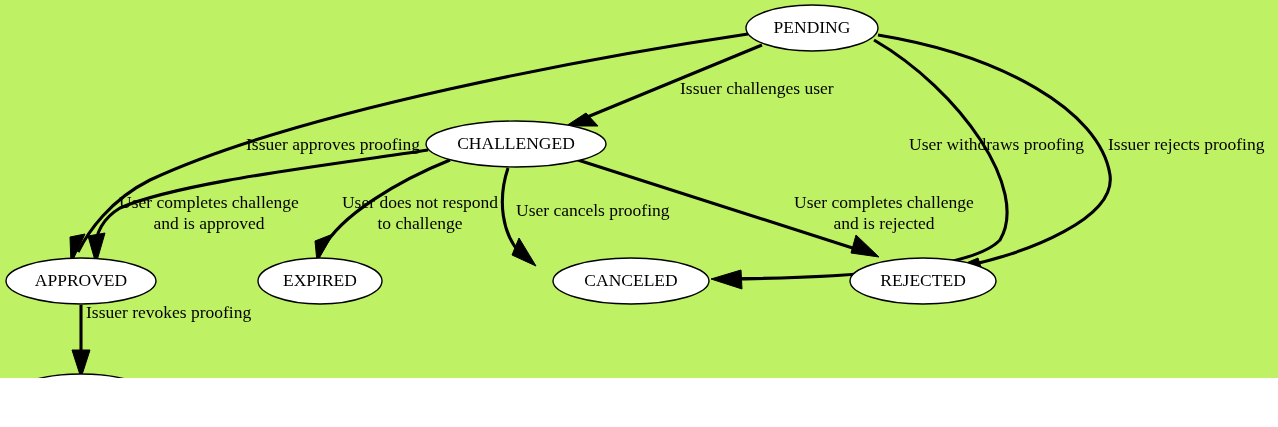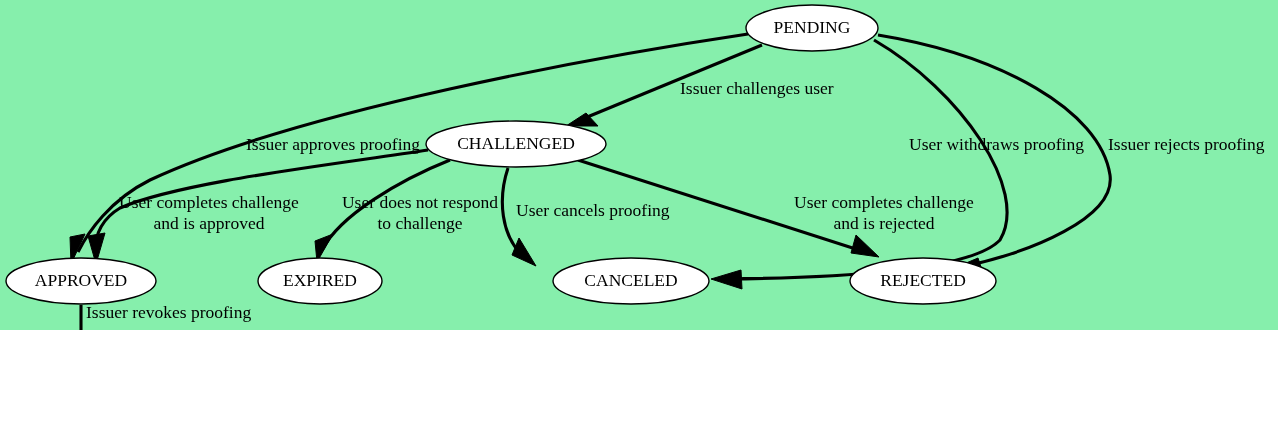--- a/index.html
+++ b/index.html
@@ -6,22 +6,22 @@
     margin: 0;
     padding: 0;
     background: #ffffff;
   }
   body {
     font-family: "Liberation Serif", "DejaVu Serif", serif;
   }
   #diagram-canvas {
     position: relative;
     width: 1278px;
-    height: 330px;
-    background: #86efac;
+    height: 378px;
+    background: #bef264;
     overflow: hidden;
     text-decoration: underline;
   }
   #graph-svg {
     position: absolute;
     top: 0;
     left: 0;
     width: 1278px;
     height: 427px;
   }

